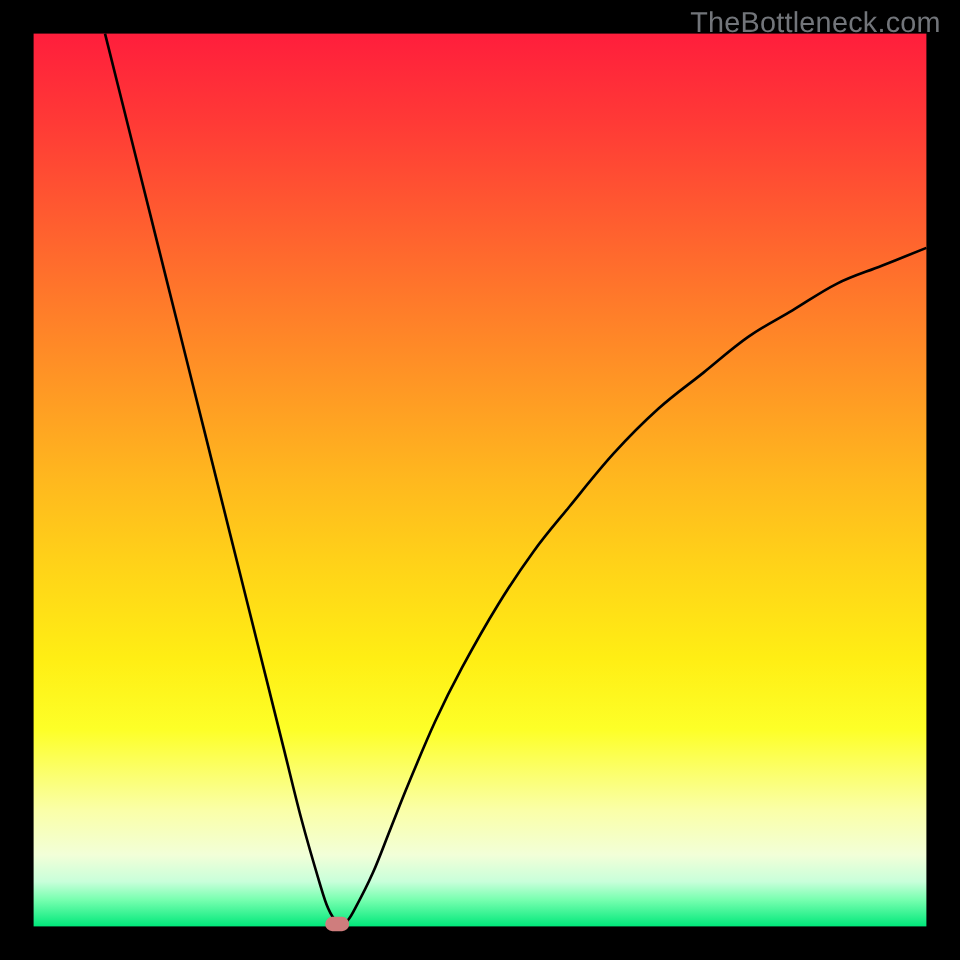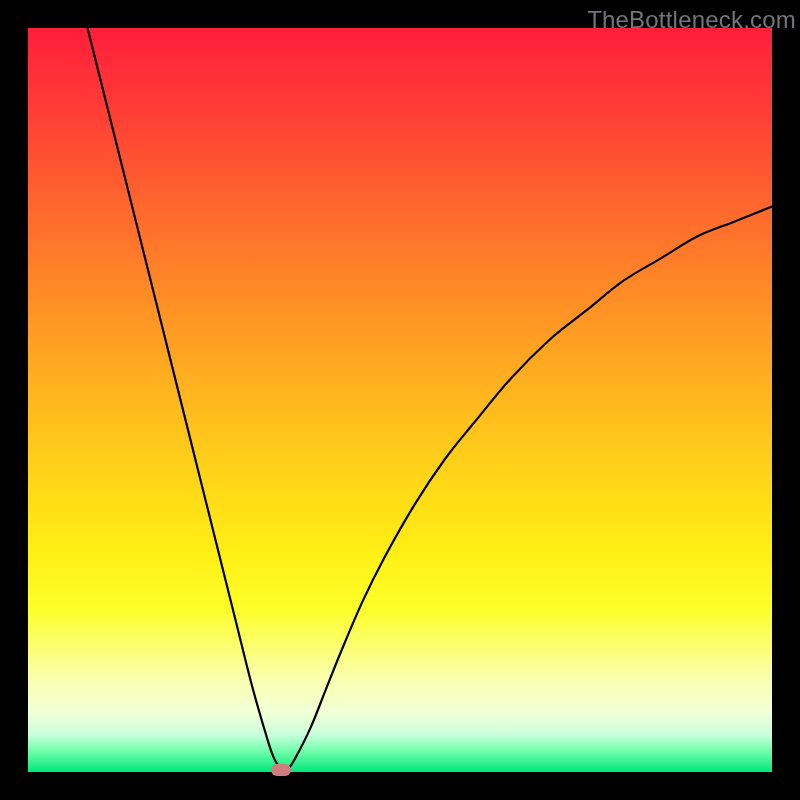--- a/index.html
+++ b/index.html
@@ -49,21 +49,21 @@
     overflow: visible;
   }
   .curve-path {
     fill: none;
     stroke: #000;
     stroke-width: 2.2px;
   }
   .watermark {
     position: absolute;
     top: 6px;
-    right: 4px;
+    right: 16px;
     font-family: Arial, Helvetica, sans-serif;
     font-size: 24px;
     color: #72757a;
     letter-spacing: 0.2px;
   }
 </style>
 </head>
 <body>
 
 <div class="plot-area">

